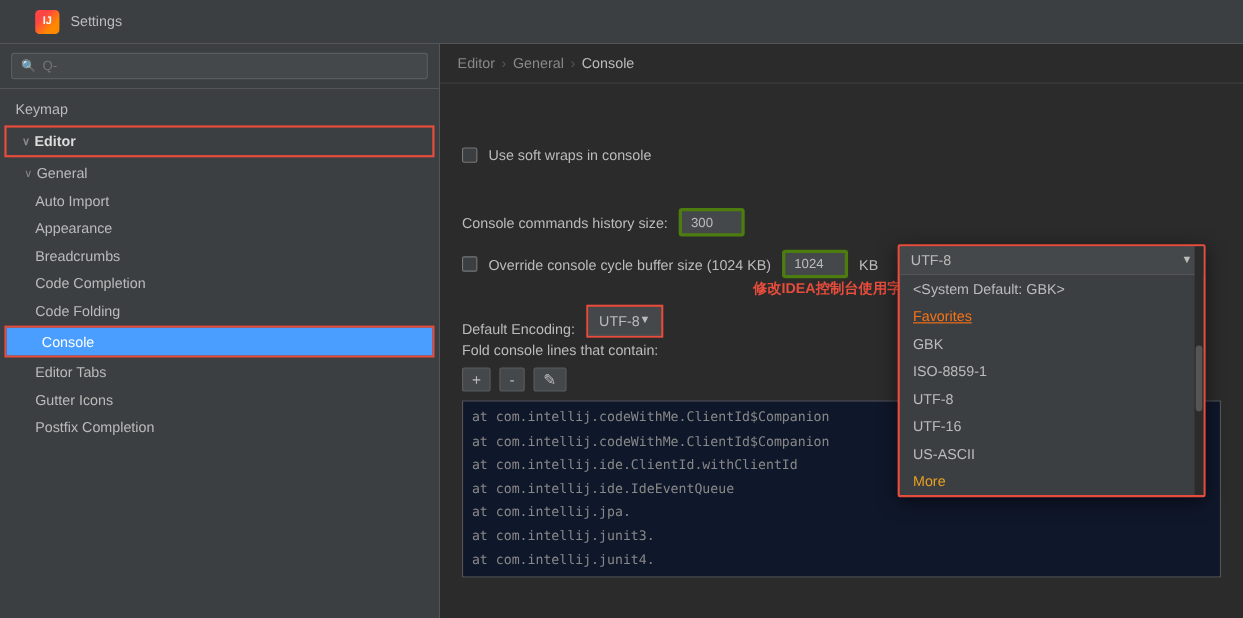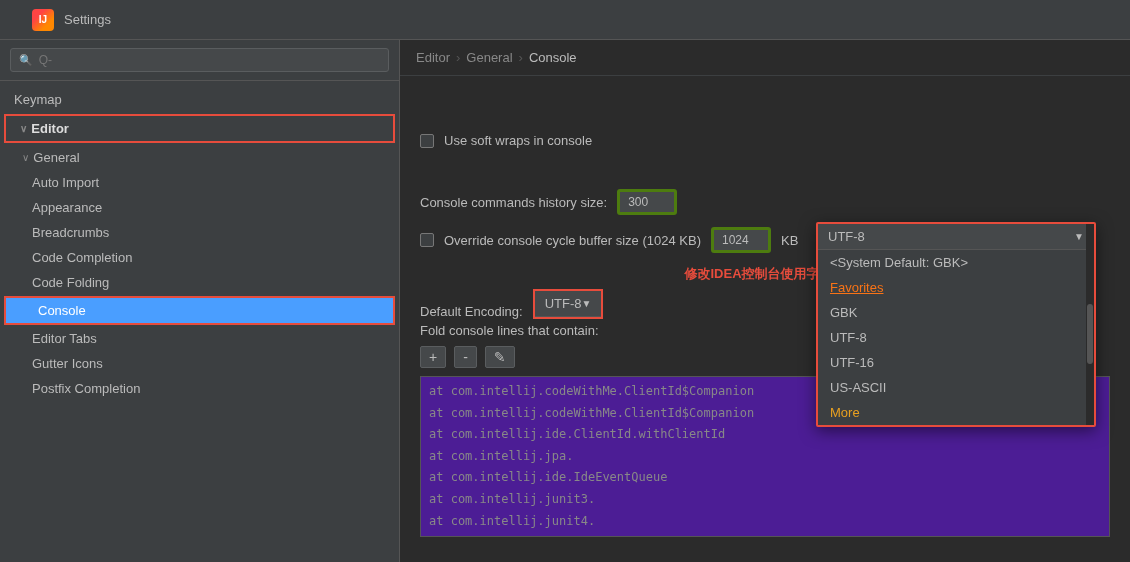--- a/index.html
+++ b/index.html
@@ -175,21 +175,20 @@
       padding: 3px 8px;
       color: #bbb;
       font-size: 12px;
       width: 60px;
     }
 
     .buffer-row {
       display: flex;
       align-items: center;
       gap: 10px;
-      margin-bottom: 12px;
     }
 
     .encoding-row {
       display: flex;
       align-items: flex-end;
       gap: 10px;
       margin-bottom: 4px;
       position: relative;
     }
 
@@ -219,21 +218,21 @@
       background: #45484a;
       border: 1px solid #5a5d5f;
       color: #bbb;
       padding: 2px 8px;
       cursor: pointer;
       border-radius: 2px;
       font-size: 14px;
     }
 
     .fold-list {
-      background: #4c1d95;
+      background: #0f172a;
       border: 1px solid #555;
       padding: 4px 8px;
       font-size: 12px;
       color: #888;
       font-family: monospace;
       line-height: 1.8;
     }
 
     .fold-list-item {
       color: #888;
@@ -447,37 +446,38 @@
       <div class="fold-label">Fold console lines that contain:</div>
       <div class="fold-toolbar">
         <button class="fold-btn">+</button>
         <button class="fold-btn">-</button>
         <button class="fold-btn">✎</button>
       </div>
       <div class="fold-list">
         <div class="fold-list-item">at com.intellij.codeWithMe.ClientId$Companion</div>
         <div class="fold-list-item">at com.intellij.codeWithMe.ClientId$Companion</div>
         <div class="fold-list-item">at com.intellij.ide.ClientId.withClientId</div>
+        <div class="fold-list-item">at com.intellij.ide.IdeEventQueue</div>
         <div class="fold-list-item">at com.intellij.jpa.</div>
-        <div class="fold-list-item">at com.intellij.ide.IdeEventQueue</div>
         <div class="fold-list-item">at com.intellij.junit3.</div>
         <div class="fold-list-item">at com.intellij.junit4.</div>
       </div>
 
     </div>
 
     <div class="dropdown-popup">
       <div class="dropdown-popup-header">
         <span class="dropdown-popup-selected">UTF-8</span>
         <span class="dropdown-popup-arrow">▼</span>
       </div>
 
       <div class="dropdown-item system-default">&lt;System Default: GBK&gt;</div>
       <div class="dropdown-item section-title">Favorites</div>
       <div class="dropdown-item normal">GBK</div>
+      <div class="dropdown-item normal">ISO-8859-1</div>
       <div class="dropdown-item normal">UTF-8</div>
       <div class="dropdown-item normal">UTF-16</div>
       <div class="dropdown-item normal">US-ASCII</div>
       <div class="dropdown-item more">More</div>
 
       <div class="scrollbar-track">
         <div class="scrollbar-thumb"></div>
       </div>
     </div>
 

